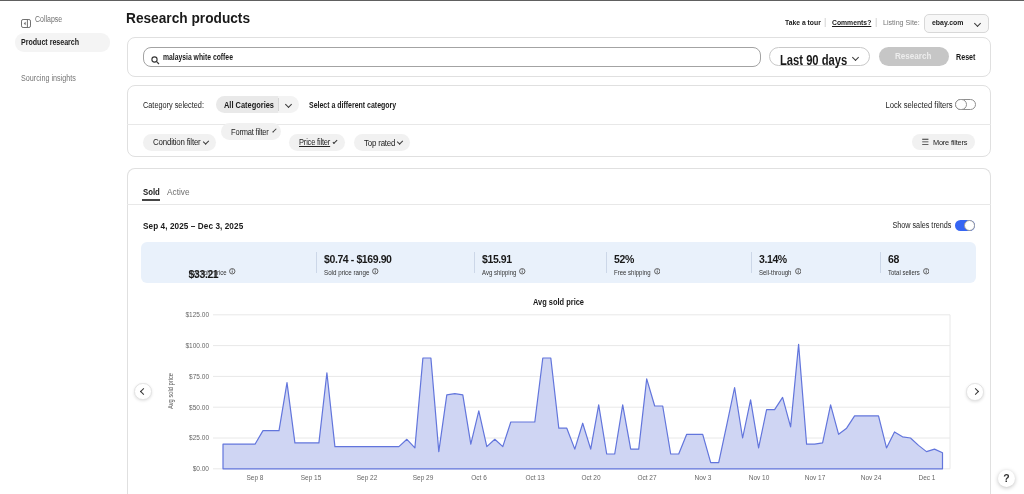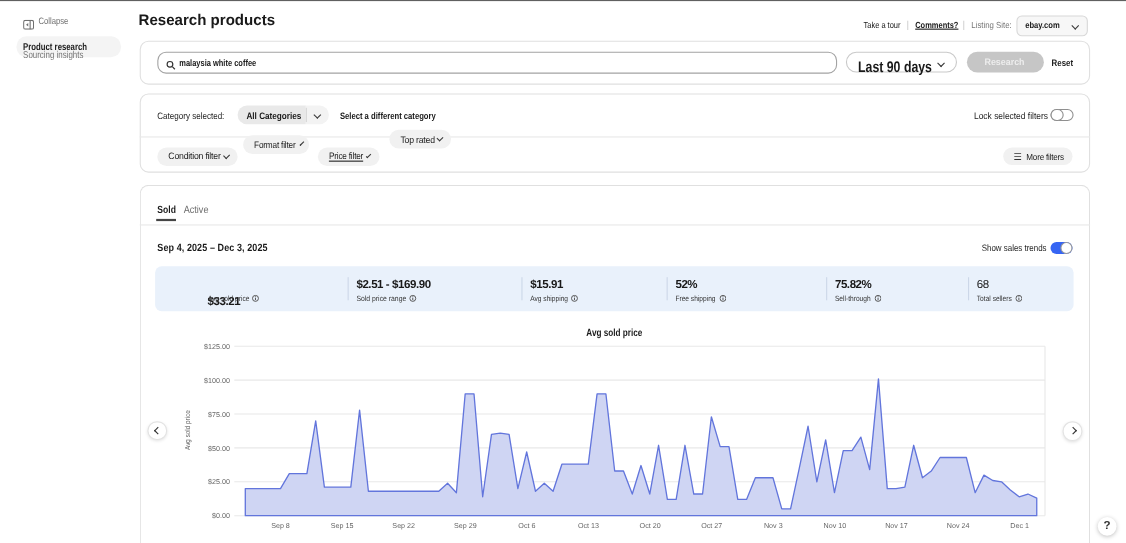--- a/index.html
+++ b/index.html
@@ -29,25 +29,25 @@
   <svg width="10" height="9" viewBox="0 0 10 9">
     <rect x="0.5" y="0.5" width="9" height="8" rx="1.6" fill="none" stroke="#707070" stroke-width="1"></rect>
     <line x1="6.4" y1="0.5" x2="6.4" y2="8.5" stroke="#707070" stroke-width="1"></line>
     <path d="M4.7,2.8 L2.7,4.5 L4.7,6.2 Z" fill="#707070"></path>
   </svg>
 </div>
 <div class="abs" style="left:35px;top:15px;font-size:8.5px;color:#707070;"><span class="t" style="transform:scaleX(0.82);">Collapse</span></div>
 
 <div class="abs" style="left:15px;top:33px;width:95px;height:18.5px;background:#f4f4f4;border-radius:9px;"></div>
 <div class="abs" style="left:21px;top:38px;font-size:9px;font-weight:bold;color:#191919;"><span class="t" style="transform:scaleX(0.785);">Product research</span></div>
-<div class="abs" style="left:21px;top:46px;font-size:9px;color:#757575;"><span class="t" style="transform:scaleX(0.80);">Sourcing insights</span></div>
+<div class="abs" style="left:21px;top:74px;font-size:9px;color:#757575;"><span class="t" style="transform:scaleX(0.80);">Sourcing insights</span></div>
 
 <div class="abs" style="left:126px;top:10.6px;font-size:14px;font-weight:bold;color:#1a1a1a;"><span class="t" style="transform:scaleX(0.978);">Research products</span></div>
 
-<div class="abs" style="left:785px;top:18.7px;font-size:8px;font-weight:normal;"><span class="t" style="transform:scaleX(0.85);">Take a tour</span></div>
+<div class="abs" style="left:785px;top:18.7px;font-size:8px;font-weight:bold;"><span class="t" style="transform:scaleX(0.85);">Take a tour</span></div>
 <div class="abs" style="left:824px;top:17.8px;font-size:9px;color:#c9c9c9;">|</div>
 <div class="abs" style="left:832px;top:18.7px;font-size:8px;font-weight:bold;"><span class="t" style="transform:scaleX(0.85);text-decoration:underline;">Comments?</span></div>
 <div class="abs" style="left:875px;top:17.8px;font-size:9px;color:#c9c9c9;">|</div>
 <div class="abs" style="left:882.5px;top:18.7px;font-size:8px;color:#767676;"><span class="t" style="transform:scaleX(0.89);">Listing Site:</span></div>
 <div class="abs" style="left:923.5px;top:14px;width:65.5px;height:18.5px;border:1px solid #d8d8d8;border-radius:5px;background:#f7f7f7;"></div>
 <div class="abs" style="left:932px;top:19.2px;font-size:8px;font-weight:bold;"><span class="t" style="transform:scaleX(0.865);">ebay.com</span></div>
 <span class="chev" style="left:975px;top:20.5px;"></span>
 
 <div class="card" style="top:37px;height:40px;"></div>
 <div class="abs" style="left:143px;top:47px;width:618px;height:20px;border:1px solid #a3a3a3;border-radius:8px;background:#fff;"></div>
@@ -88,21 +88,21 @@
       <span class="c"></span>
     </div>
 <div class="chip" style="left:221px;top:123px;width:60px;">
       <span class="t" style="transform:scaleX(0.88);">Format filter</span>
       <span class="c"></span>
     </div>
 <div class="chip" style="left:289px;top:133.5px;width:55.5px;text-decoration:underline;">
       <span class="t" style="transform:scaleX(0.88);">Price filter</span>
       <span class="c"></span>
     </div>
-<div class="chip" style="left:354px;top:118px;width:55.5px;">
+<div class="chip" style="left:354px;top:134px;width:55.5px;">
       <span class="t" style="transform:scaleX(0.93);">Top rated</span>
       <span class="c"></span>
     </div>
 <div class="chip" style="left:912.4px;top:134px;width:62.5px;height:16px;padding:0 8px 0 9px;font-size:8px;">
       <span style="margin-right:4px;color:#333;font-size:8.5px;">☰</span>
       <span class="t" style="transform:scaleX(0.92);">More filters</span>
     </div>
 
 <div class="card" style="top:168px;height:352px;border-bottom:none;border-bottom-left-radius:0;border-bottom-right-radius:0;"></div>
 
@@ -118,49 +118,49 @@
 <div class="abs" style="left:963.8px;top:219.7px;width:11.6px;height:11.6px;border:1px solid #9a9a9a;border-radius:50%;background:#fff;"></div>
 
 <div class="abs" style="left:140.5px;top:242px;width:835px;height:41px;background:#e9f1fb;border-radius:6px;"></div>
 <div class="abs" style="left:188.6px;top:269px;font-size:10.5px;font-weight:bold;letter-spacing:-0.4px;">$33.21</div>
 <div class="abs" style="left:188.6px;top:268.5px;font-size:7px;color:#333;"><span class="t" style="transform:scaleX(0.86);">Avg sold price</span></div>
 <svg class="abs" style="left:229.3px;top:268.2px;" width="6.5" height="6.5" viewBox="0 0 6.5 6.5">
       <circle cx="3.25" cy="3.25" r="2.7" fill="none" stroke="#555" stroke-width="0.9"></circle>
       <line x1="3.25" y1="2.9" x2="3.25" y2="4.8" stroke="#555" stroke-width="0.9"></line>
       <circle cx="3.25" cy="1.85" r="0.55" fill="#555"></circle>
     </svg>
-<div class="abs" style="left:324px;top:253.6px;font-size:10.5px;font-weight:bold;letter-spacing:-0.4px;">$2.51 - $169.90</div>
+<div class="abs" style="left:324px;top:253.6px;font-size:10.5px;font-weight:bold;letter-spacing:-0.4px;">$0.74 - $169.90</div>
 <div class="abs" style="left:324px;top:268.5px;font-size:7px;color:#333;"><span class="t" style="transform:scaleX(0.89);">Sold price range</span></div>
 <svg class="abs" style="left:372.4px;top:268.2px;" width="6.5" height="6.5" viewBox="0 0 6.5 6.5">
       <circle cx="3.25" cy="3.25" r="2.7" fill="none" stroke="#555" stroke-width="0.9"></circle>
       <line x1="3.25" y1="2.9" x2="3.25" y2="4.8" stroke="#555" stroke-width="0.9"></line>
       <circle cx="3.25" cy="1.85" r="0.55" fill="#555"></circle>
     </svg>
 <div class="abs" style="left:482px;top:253.6px;font-size:10.5px;font-weight:bold;letter-spacing:-0.4px;">$15.91</div>
 <div class="abs" style="left:482px;top:268.5px;font-size:7px;color:#333;"><span class="t" style="transform:scaleX(0.86);">Avg shipping</span></div>
 <svg class="abs" style="left:519.4px;top:268.2px;" width="6.5" height="6.5" viewBox="0 0 6.5 6.5">
       <circle cx="3.25" cy="3.25" r="2.7" fill="none" stroke="#555" stroke-width="0.9"></circle>
       <line x1="3.25" y1="2.9" x2="3.25" y2="4.8" stroke="#555" stroke-width="0.9"></line>
       <circle cx="3.25" cy="1.85" r="0.55" fill="#555"></circle>
     </svg>
 <div class="abs" style="left:614px;top:253.6px;font-size:10.5px;font-weight:bold;letter-spacing:-0.4px;">52%</div>
 <div class="abs" style="left:614px;top:268.5px;font-size:7px;color:#333;"><span class="t" style="transform:scaleX(0.86);">Free shipping</span></div>
 <svg class="abs" style="left:653.5px;top:268.2px;" width="6.5" height="6.5" viewBox="0 0 6.5 6.5">
       <circle cx="3.25" cy="3.25" r="2.7" fill="none" stroke="#555" stroke-width="0.9"></circle>
       <line x1="3.25" y1="2.9" x2="3.25" y2="4.8" stroke="#555" stroke-width="0.9"></line>
       <circle cx="3.25" cy="1.85" r="0.55" fill="#555"></circle>
     </svg>
-<div class="abs" style="left:759px;top:253.6px;font-size:10.5px;font-weight:bold;letter-spacing:-0.4px;">75.82%</div>
+<div class="abs" style="left:759px;top:253.6px;font-size:10.5px;font-weight:bold;letter-spacing:-0.4px;">3.14%</div>
 <div class="abs" style="left:759px;top:268.5px;font-size:7px;color:#333;"><span class="t" style="transform:scaleX(0.86);">Sell-through</span></div>
 <svg class="abs" style="left:794.5px;top:268.2px;" width="6.5" height="6.5" viewBox="0 0 6.5 6.5">
       <circle cx="3.25" cy="3.25" r="2.7" fill="none" stroke="#555" stroke-width="0.9"></circle>
       <line x1="3.25" y1="2.9" x2="3.25" y2="4.8" stroke="#555" stroke-width="0.9"></line>
       <circle cx="3.25" cy="1.85" r="0.55" fill="#555"></circle>
     </svg>
-<div class="abs" style="left:888px;top:253.6px;font-size:10.5px;font-weight:normal;letter-spacing:-0.4px;">68</div>
+<div class="abs" style="left:888px;top:253.6px;font-size:10.5px;font-weight:bold;letter-spacing:-0.4px;">68</div>
 <div class="abs" style="left:888px;top:268.5px;font-size:7px;color:#333;"><span class="t" style="transform:scaleX(0.86);">Total sellers</span></div>
 <svg class="abs" style="left:922.8px;top:268.2px;" width="6.5" height="6.5" viewBox="0 0 6.5 6.5">
       <circle cx="3.25" cy="3.25" r="2.7" fill="none" stroke="#555" stroke-width="0.9"></circle>
       <line x1="3.25" y1="2.9" x2="3.25" y2="4.8" stroke="#555" stroke-width="0.9"></line>
       <circle cx="3.25" cy="1.85" r="0.55" fill="#555"></circle>
     </svg>
 <div class="abs" style="left:315.7px;top:252px;width:1px;height:21px;background:#ccd7e8;"></div>
 <div class="abs" style="left:473.7px;top:252px;width:1px;height:21px;background:#ccd7e8;"></div>
 <div class="abs" style="left:605.7px;top:252px;width:1px;height:21px;background:#ccd7e8;"></div>
 <div class="abs" style="left:750.7px;top:252px;width:1px;height:21px;background:#ccd7e8;"></div>

